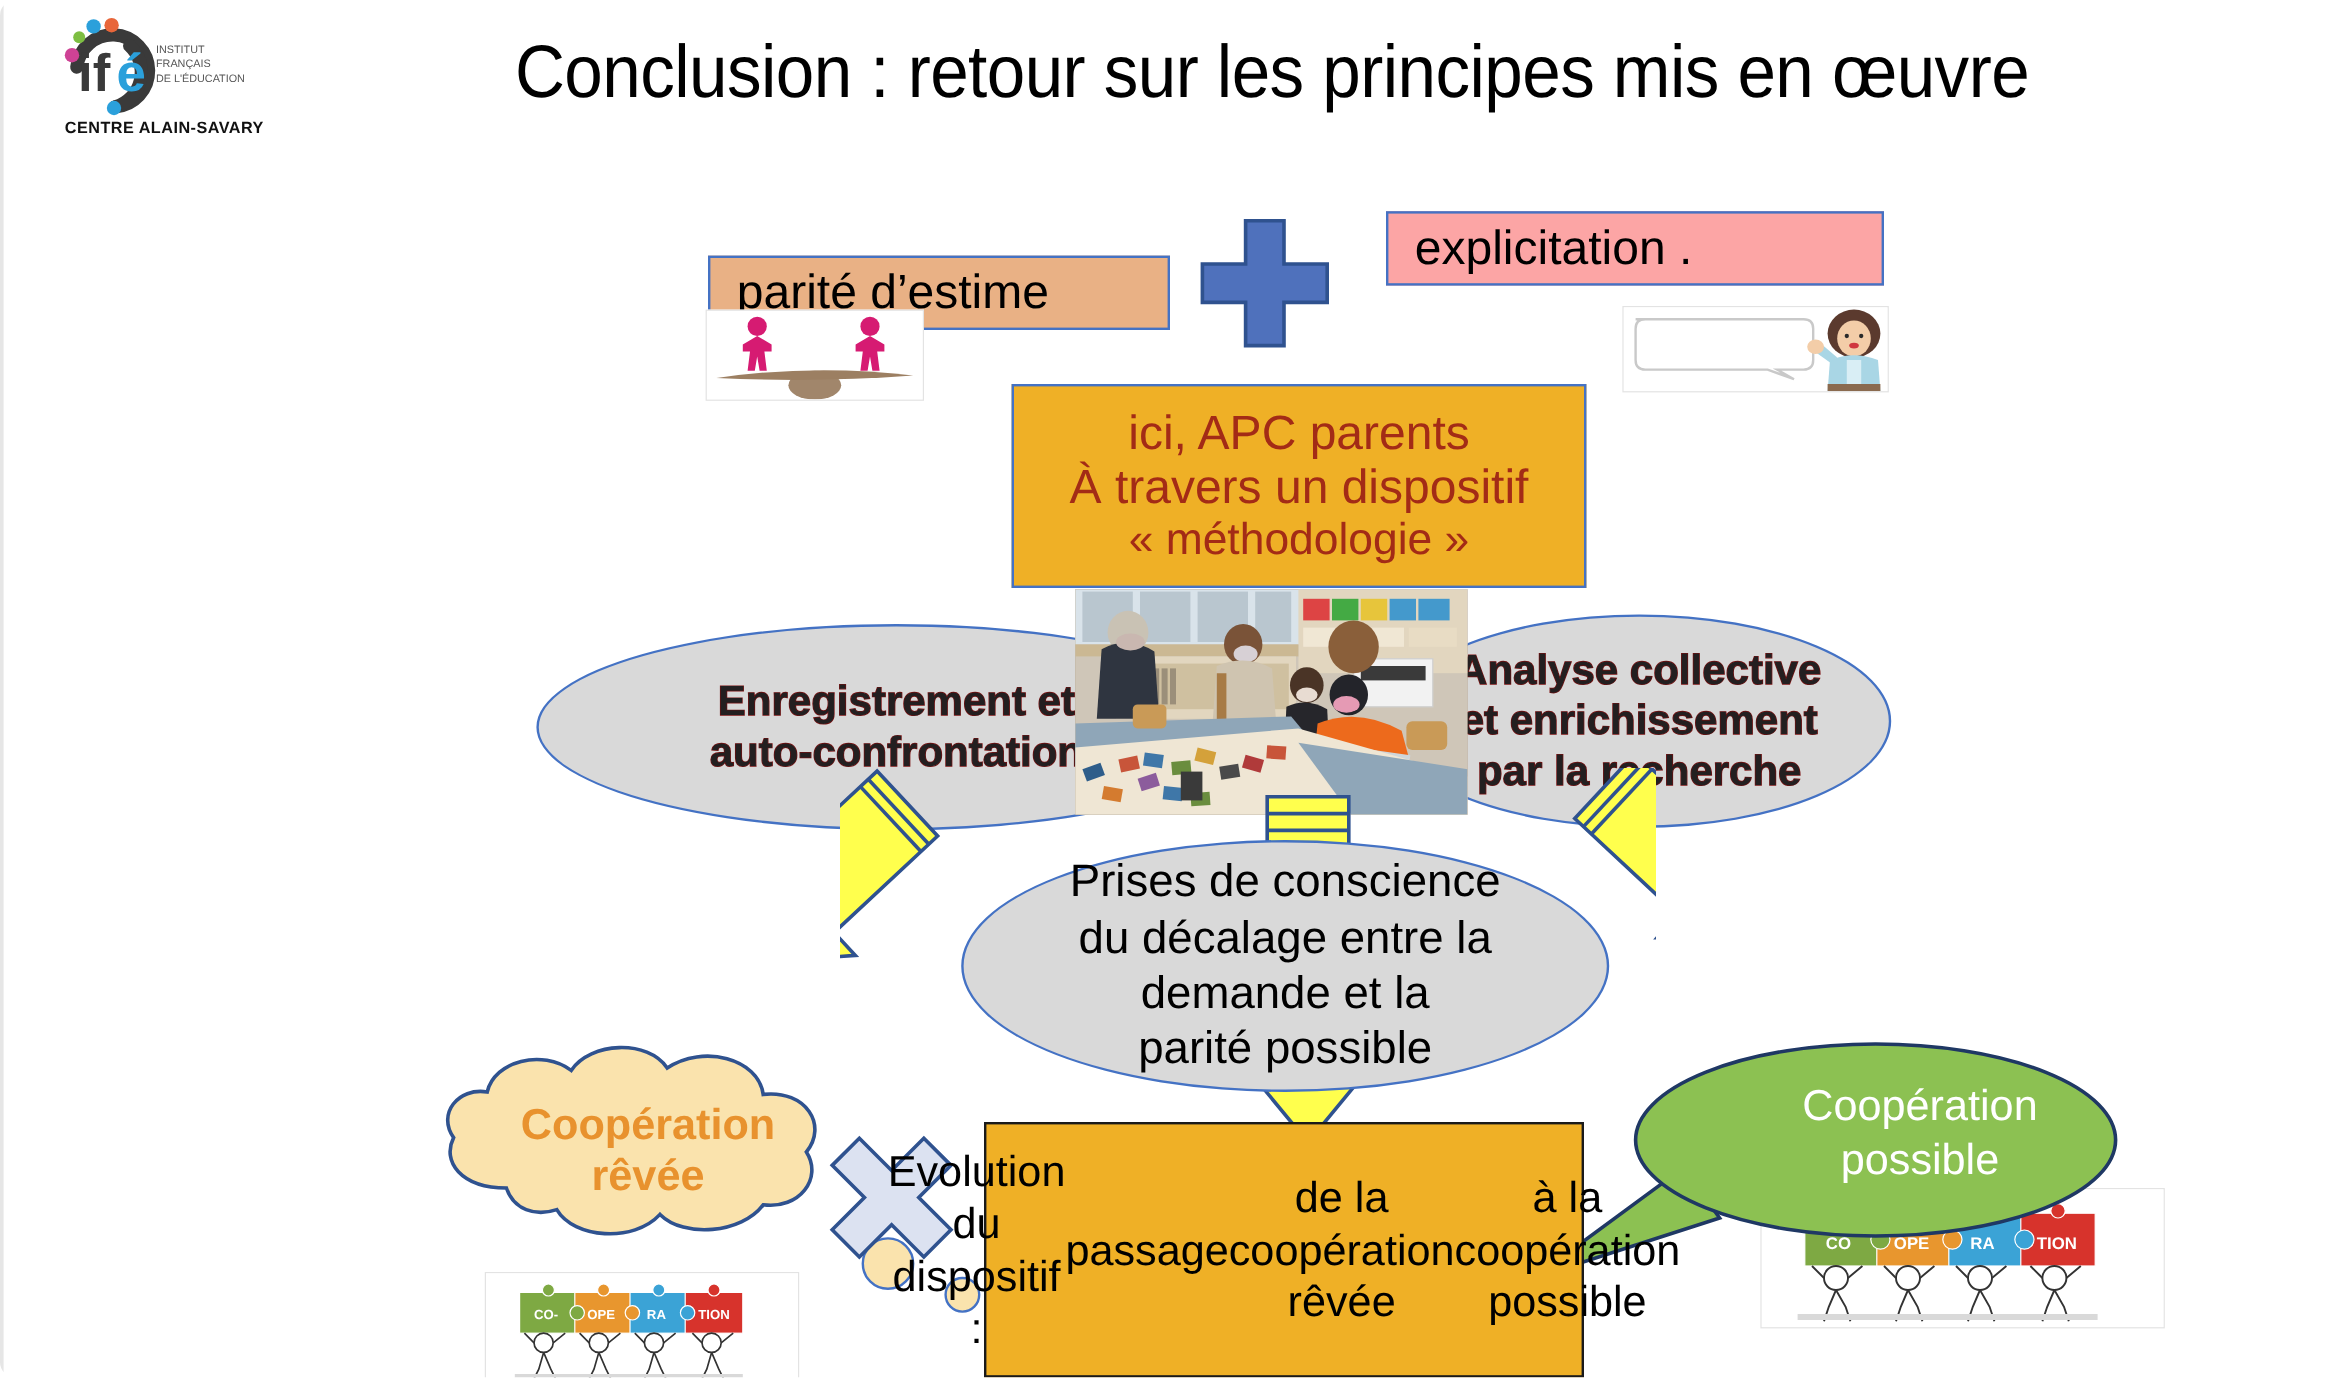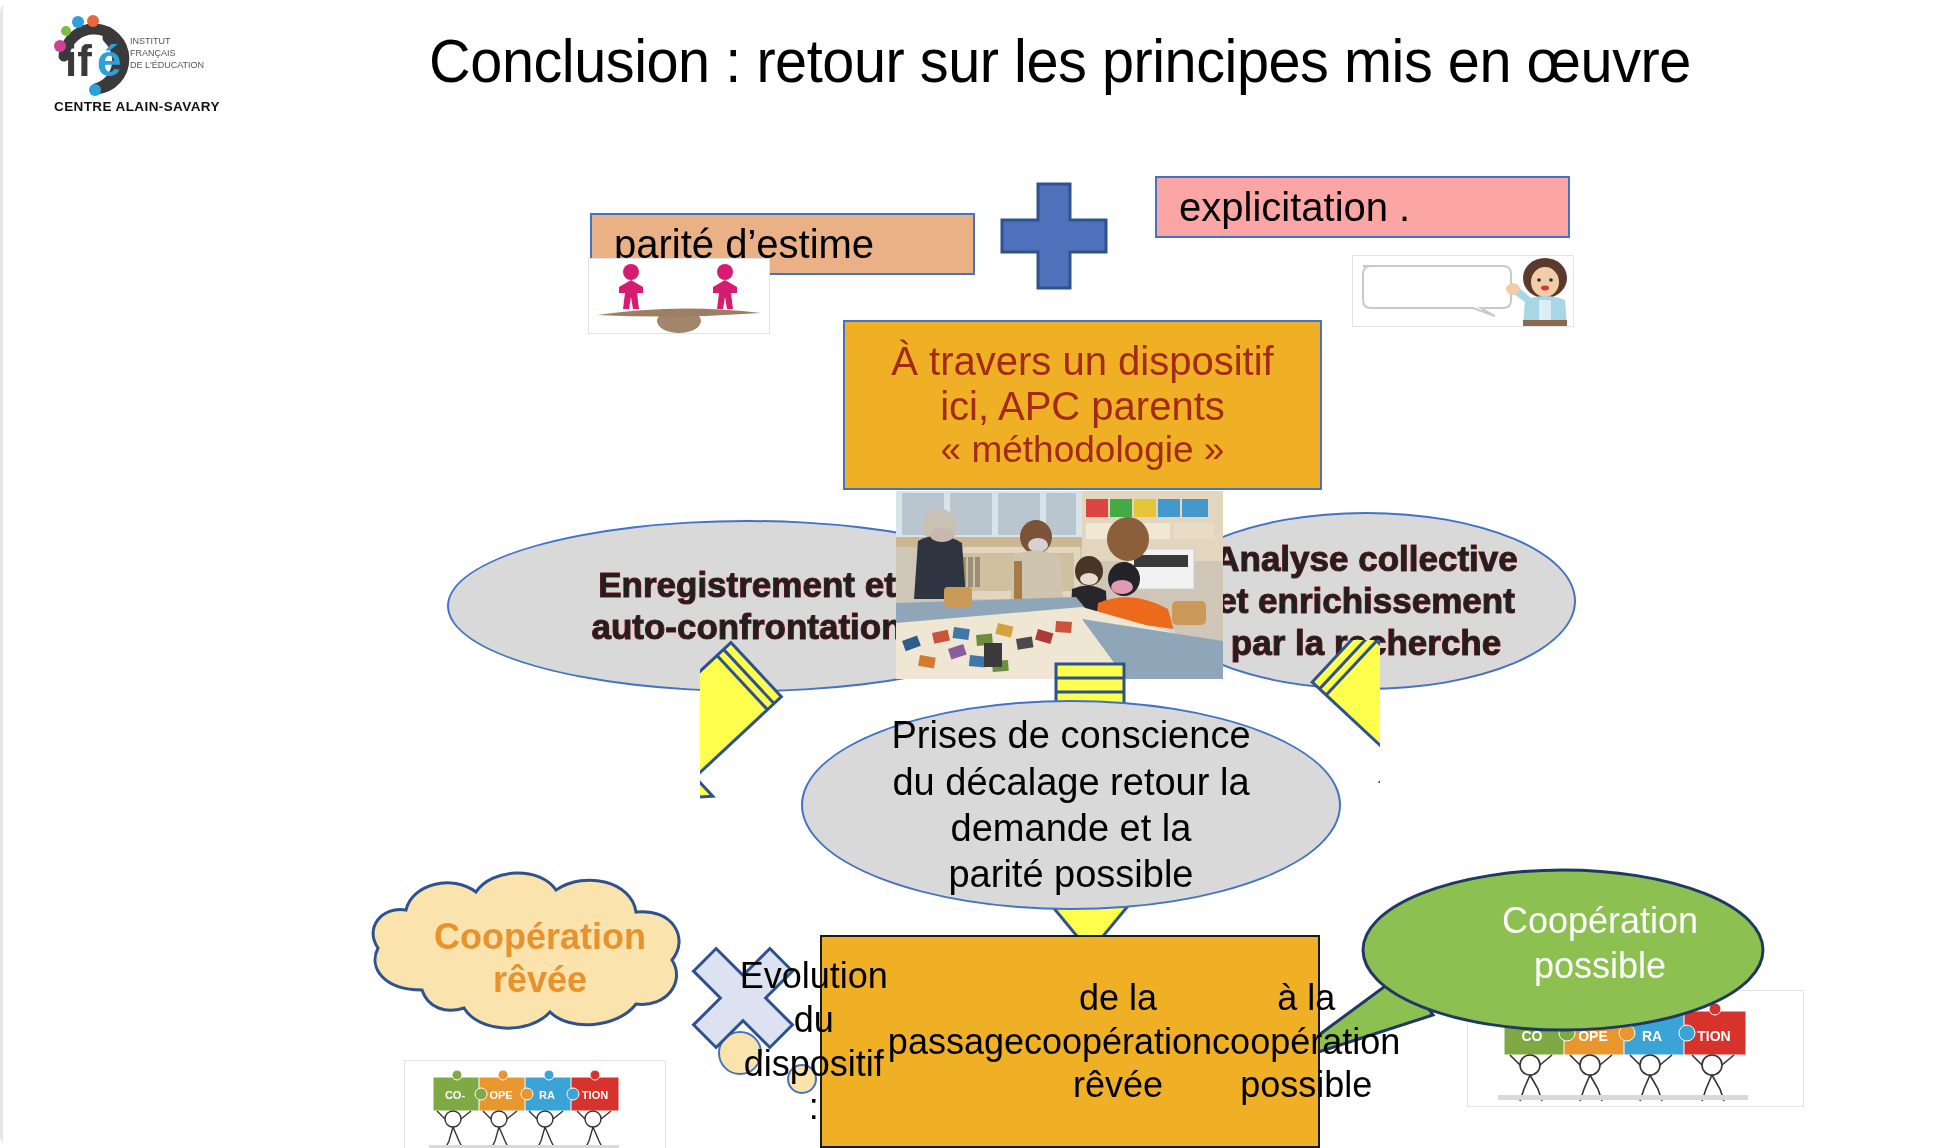--- a/index.html
+++ b/index.html
@@ -183,39 +183,39 @@
       <ellipse cx="192" cy="32" rx="4" ry="2.4" fill="#D0373F"></ellipse>
       <path d="M172 44 Q192 36 212 44 L214 70 L170 70 Z" fill="#A9D6E5"></path>
       <rect x="186" y="44" width="12" height="26" fill="#D9EEF5"></rect>
       <path d="M172 46 L158 36 L164 30 L178 42 Z" fill="#A9D6E5"></path>
       <ellipse cx="160" cy="33" rx="7" ry="6" fill="#F3CDA8"></ellipse>
       <rect x="170" y="64" width="44" height="6" fill="#8A6A4F"></rect>
     </svg>
   </div>
 
   <div id="box-dispositif">
+    <span>ici, APC parents</span>
     <span>À travers un dispositif</span>
-    <span>ici, APC parents</span>
     <span class="l3">« méthodologie »</span>
   </div>
 
   <div class="ellipse" id="ell-left">
     <span class="outlined">Enregistrement et</span>
     <span class="outlined">auto-confrontation</span>
   </div>
 
   <div class="ellipse" id="ell-right">
     <span class="outlined">Analyse collective</span>
     <span class="outlined">et enrichissement</span>
     <span class="outlined">par la recherche</span>
   </div>
 
   <div class="ellipse" id="ell-center">
     <span class="centertext">Prises de conscience</span>
-    <span class="centertext">du décalage retour la</span>
+    <span class="centertext">du décalage entre la</span>
     <span class="centertext">demande et la</span>
     <span class="centertext">parité possible</span>
   </div>
 
   <div id="photo-classroom">
     <svg width="327" height="188" viewBox="0 0 327 188" preserveAspectRatio="none">
       <rect width="327" height="188" fill="#cfc6b8"></rect>
 
       <rect x="0" y="0" width="327" height="46" fill="#d9e3ea"></rect>
       <g fill="#b9c6cf">

